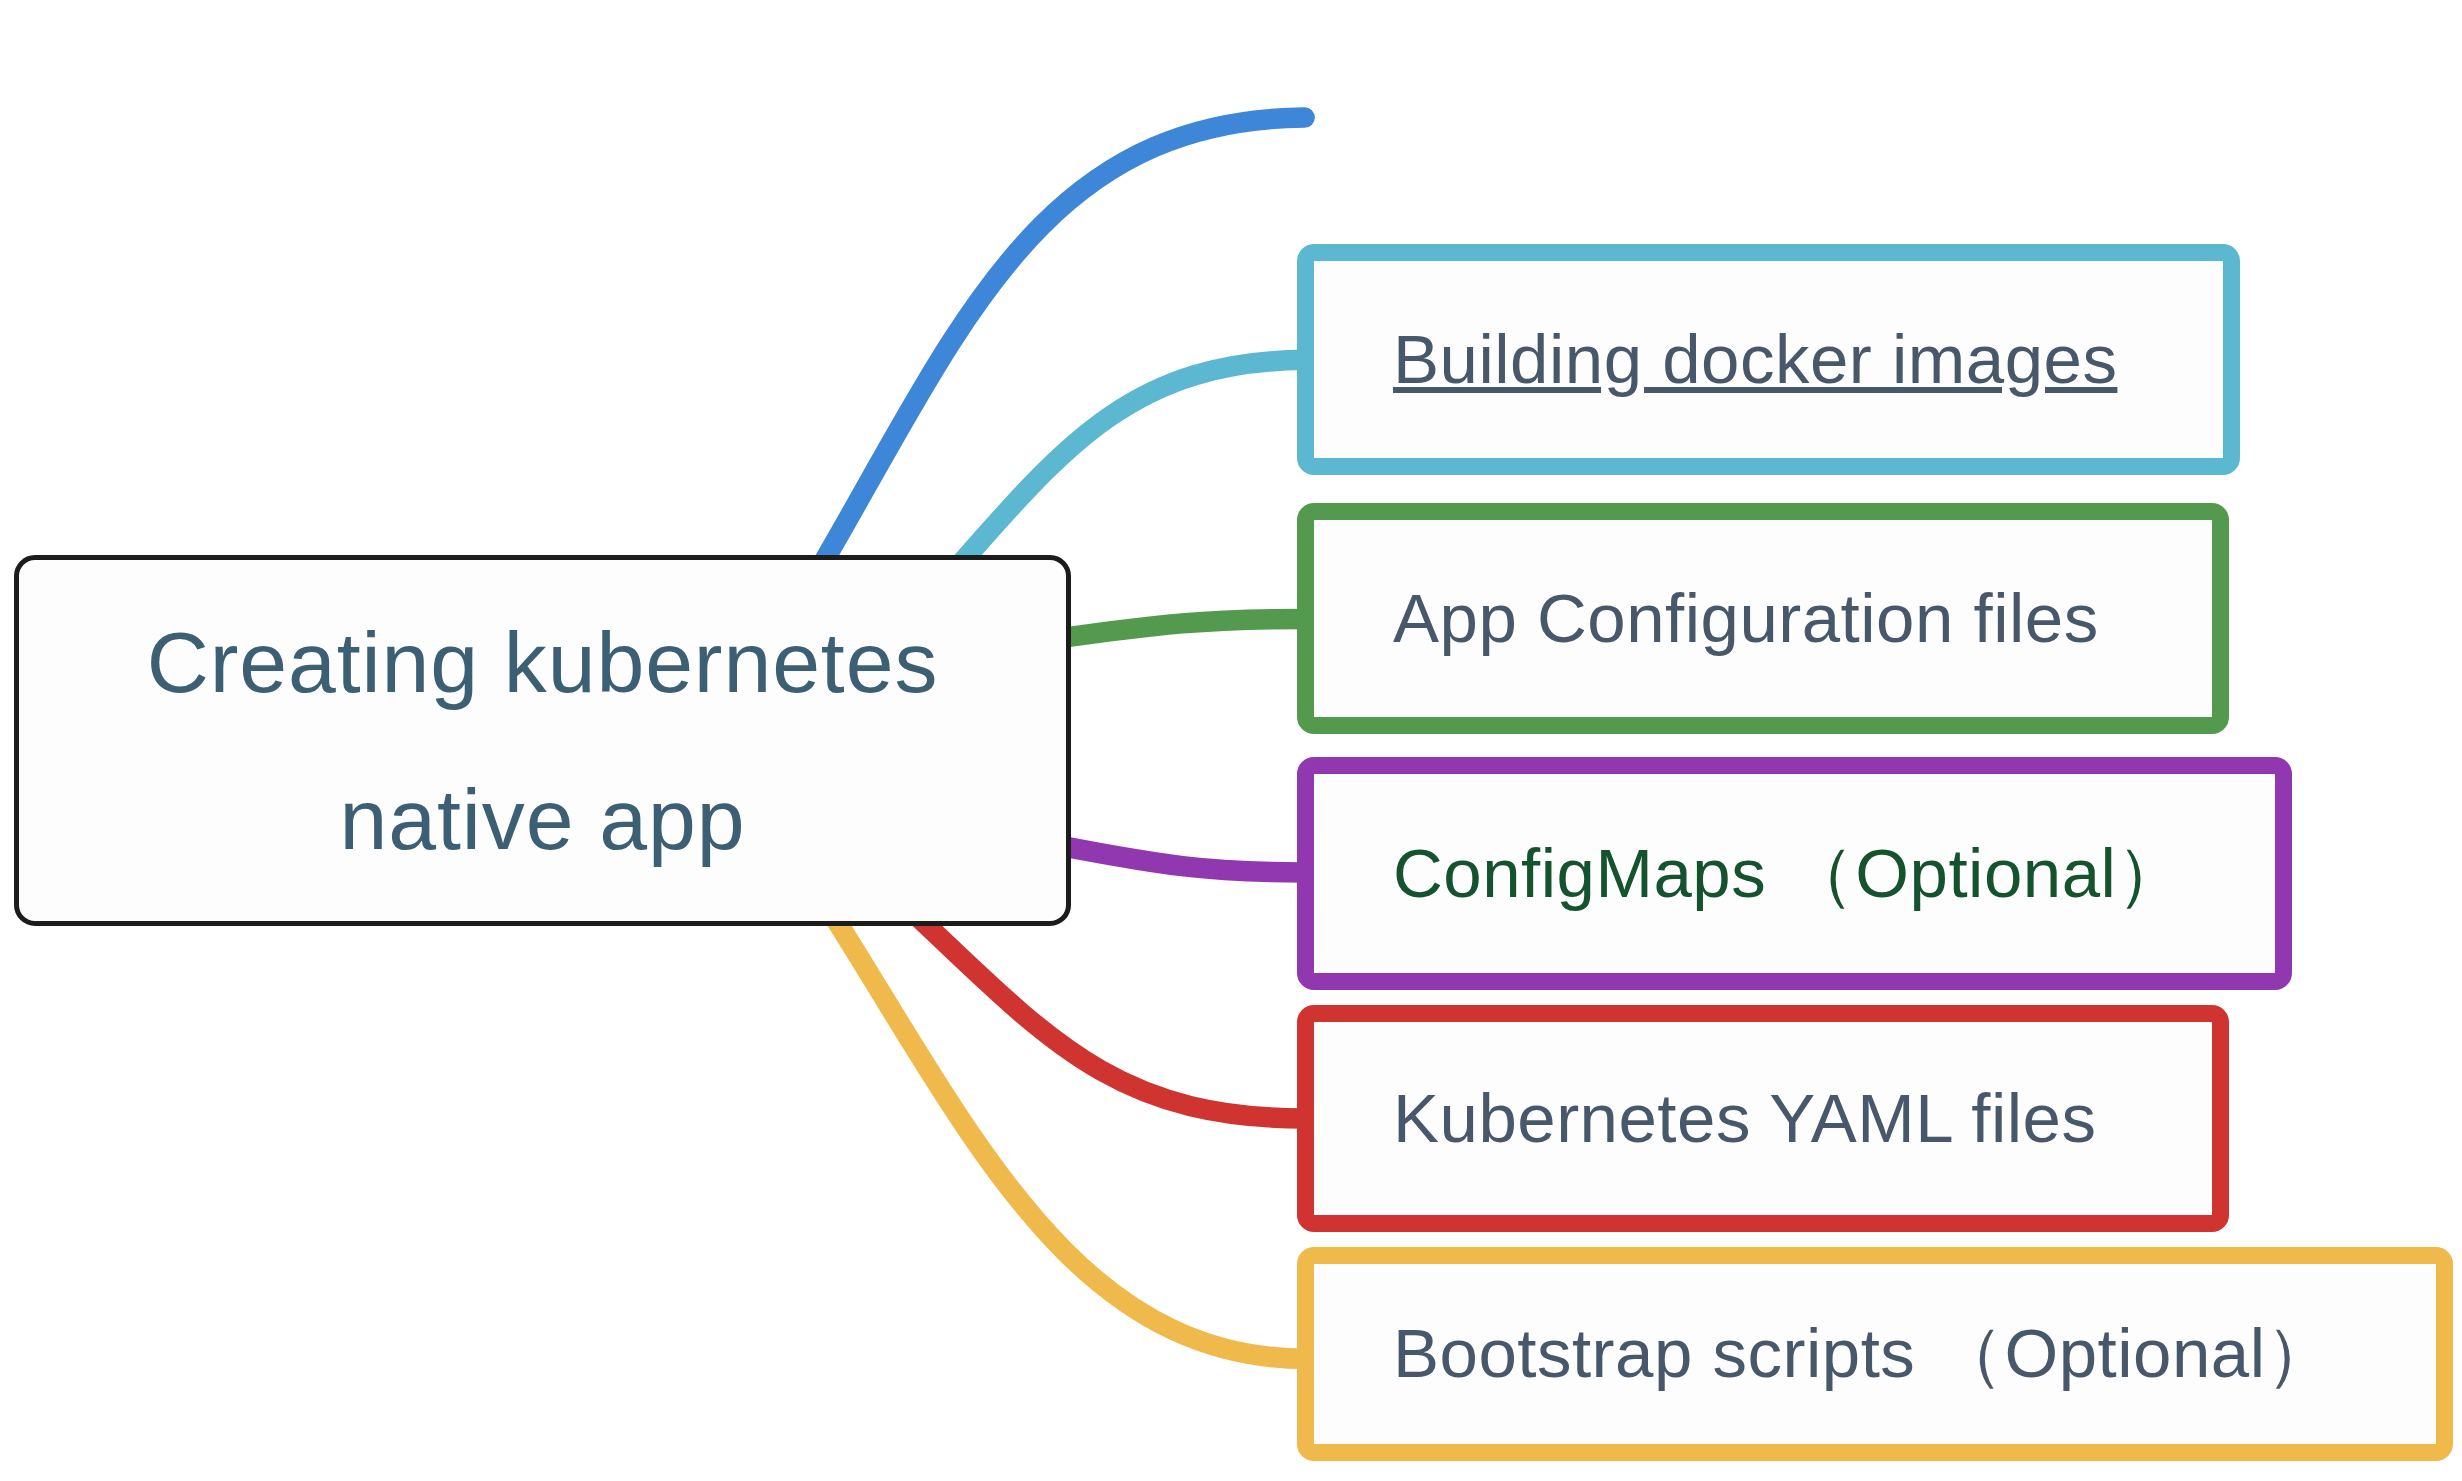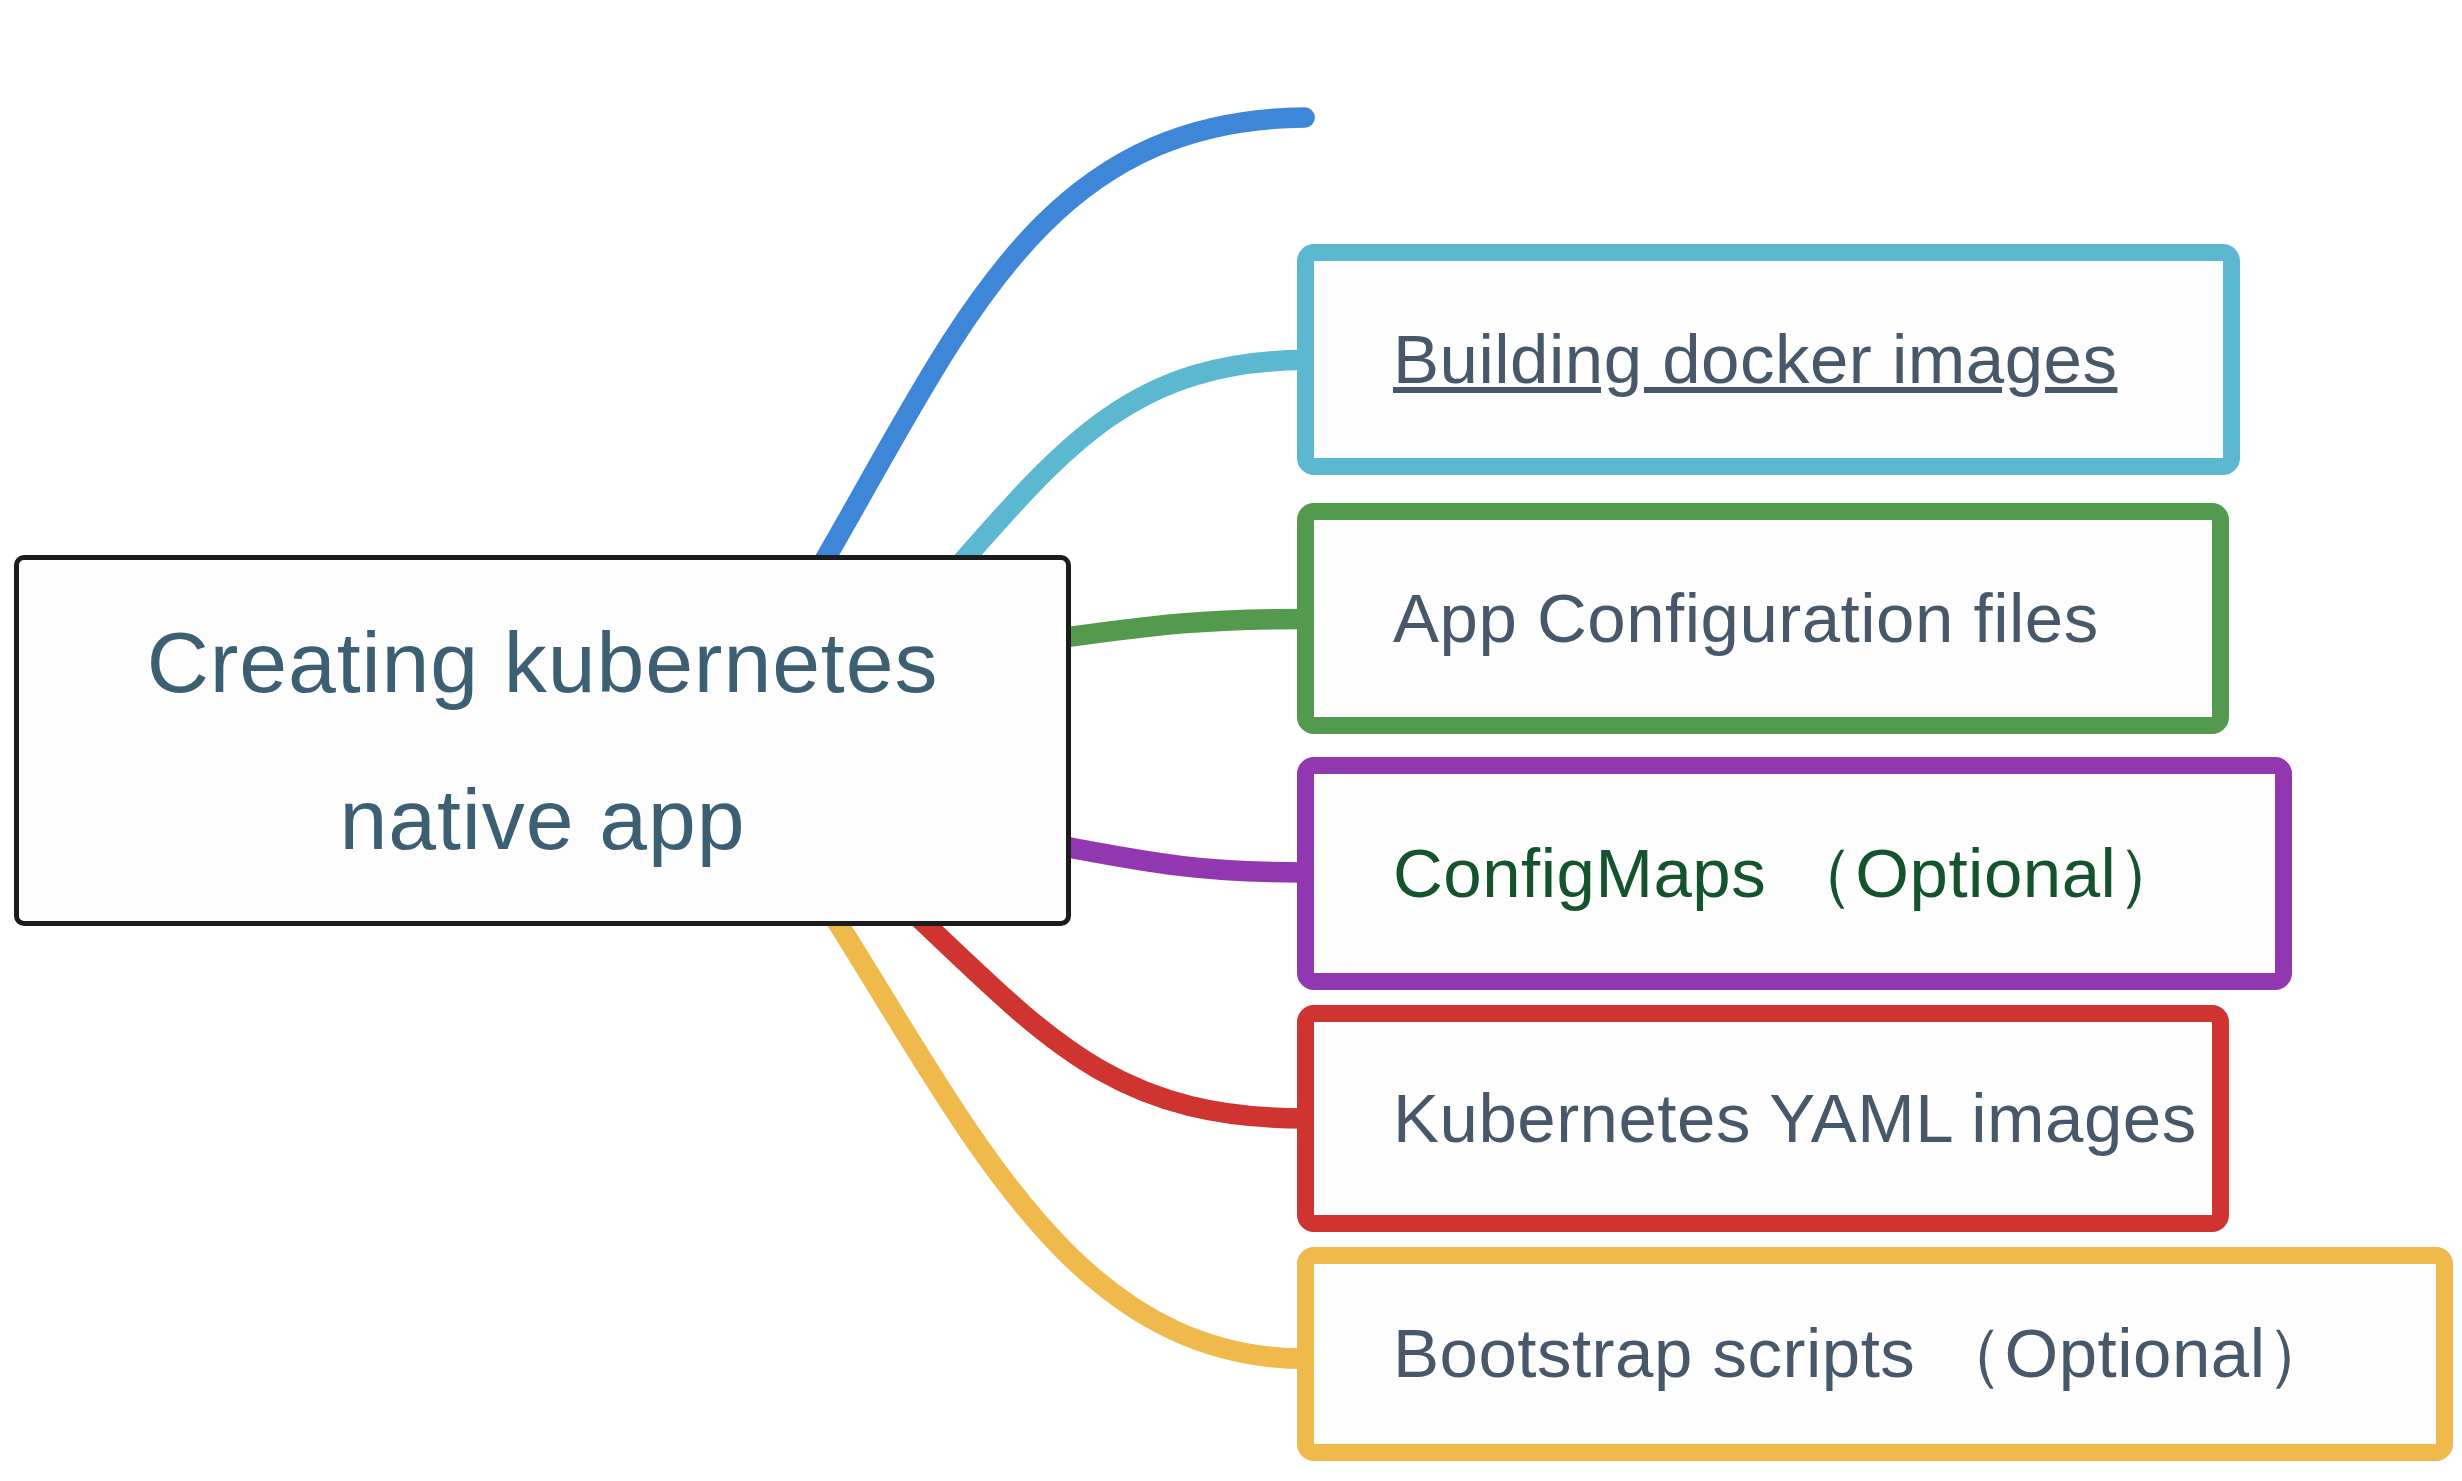--- a/index.html
+++ b/index.html
@@ -35,21 +35,21 @@
     display: flex;
     align-items: center;
     z-index: 2;
   }
   .root-node {
     left: 14px;
     top: 555px;
     width: 1057px;
     height: 371px;
     border: 5.6px solid #1c1c1c;
-    border-radius: 10px;
+    border-radius: 21px;
     justify-content: center;
     text-align: center;
   }
   .root-label {
     font-size: 86px;
     line-height: 1.82;
     letter-spacing: 0.9px;
     white-space: nowrap;
   }
   .branch-node {
@@ -98,21 +98,21 @@
 
   <div class="node branch-node b2" style="border-color: rgb(84, 154, 78); color: rgb(71, 88, 106);">
     <span class="branch-label">App Configuration files</span>
   </div>
 
   <div class="node branch-node b3" style="border-color: rgb(145, 56, 176); color: #14532d;">
     <span class="branch-label">ConfigMaps （Optional）</span>
   </div>
 
   <div class="node branch-node b4" style="border-color: rgb(207, 52, 49); color: rgb(71, 88, 106);">
-    <span class="branch-label">Kubernetes YAML images</span>
+    <span class="branch-label">Kubernetes YAML files</span>
   </div>
 
   <div class="node branch-node b5" style="border-color: rgb(240, 185, 75); color: rgb(71, 88, 106);">
     <span class="branch-label">Bootstrap scripts （Optional）</span>
   </div>
 
 </div>
 
 
 </body></html>

